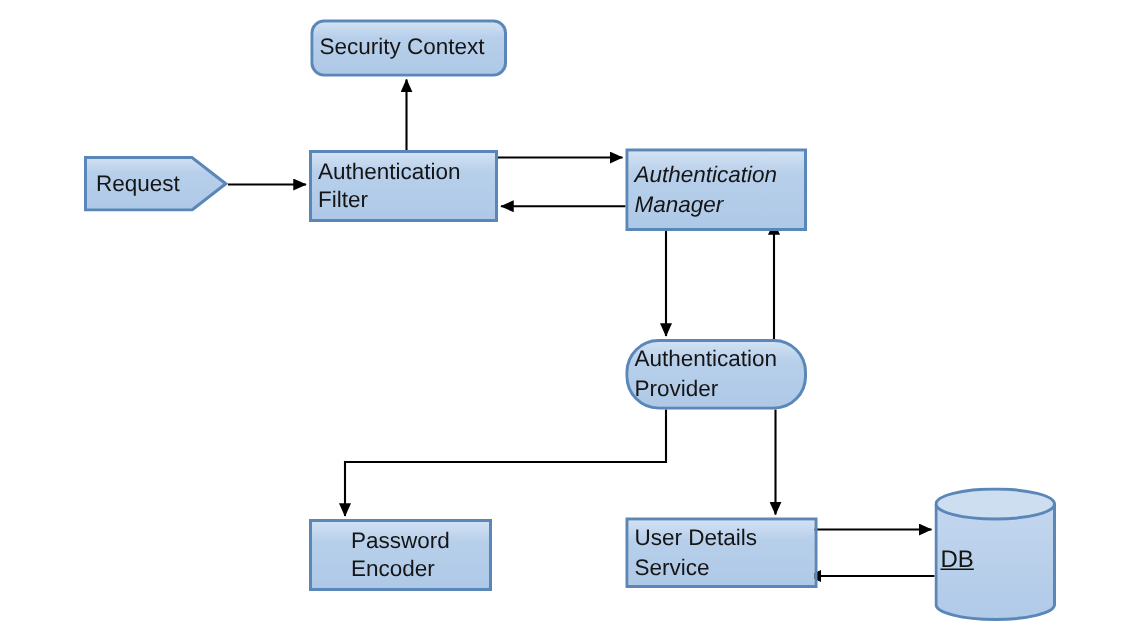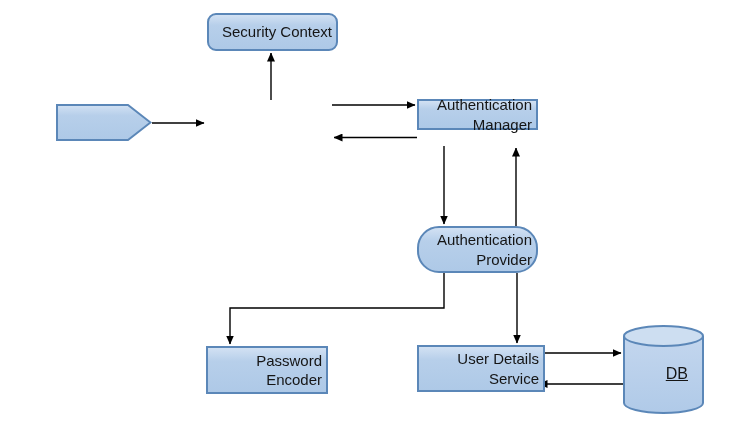--- a/index.html
+++ b/index.html
@@ -24,37 +24,37 @@
   }
   .node {
     position: absolute;
     box-sizing: border-box;
     display: flex;
     align-items: center;
     justify-content: center;
     color: #151515;
     font-size: 15px;
     line-height: 19.5px;
-    text-align: right;
+    text-align: left;
   }
   .box {
     background: linear-gradient(180deg, #d2e1f3 0%, #b7cfea 30%, #aec9e7 100%);
     border: 2px solid #5b87b8;
   }
   .rounded {
     border-radius: 9px;
   }
   .node .label {
     width: 100%;
     padding: 0 4px;
   }
   
   .n-security-context { left: 207px; top: 13px;  width: 131px; height: 38px; line-height: 18px; }
   .n-auth-filter      { left: 206px; top: 100px; width: 126px; height: 48px; }
-  .n-auth-manager     { left: 417px; top: 99px;  width: 121px; height: 31px; }
+  .n-auth-manager     { left: 417px; top: 99px;  width: 121px; height: 55px; font-style: italic; }
   .n-auth-provider    { left: 417px; top: 226px; width: 121px; height: 47px; border-radius: 22px; }
   .n-password-encoder { left: 206px; top: 346px; width: 122px; height: 48px; padding-left: 22px; }
   .n-user-details     { left: 417px; top: 345px; width: 128px; height: 47px; }
   .n-request          { left: 56px;  top: 104px; width: 96px;  height: 37px; }
   .n-db               { left: 623px; top: 325px; width: 69px;  height: 89px; text-decoration: underline; }
   .n-request .shape-svg, .n-db .shape-svg {
     position: absolute;
     left: 0; top: 0;
   }
   .n-request .label {
@@ -98,20 +98,23 @@
     <path d="M517,273 L517,343" stroke="#000" stroke-width="1.4" fill="none" marker-end="url(#arr)"></path>
     <path d="M444,273 L444,308 L230,308 L230,344" stroke="#000" stroke-width="1.4" fill="none" marker-end="url(#arr)"></path>
     <path d="M537,353 L621,353" stroke="#000" stroke-width="1.4" fill="none" marker-end="url(#arr)"></path>
     <path d="M623,384 L539,384" stroke="#000" stroke-width="1.4" fill="none" marker-end="url(#arr)"></path>
   </svg>
 
   <div class="node box rounded n-security-context">
     <div class="label">Security Context</div>
   </div>
 
+  <div class="node box n-auth-filter">
+    <div class="label">Authentication Filter</div>
+  </div>
 
   <div class="node box n-auth-manager">
     <div class="label">Authentication Manager</div>
   </div>
 
   <div class="node box n-auth-provider">
     <div class="label">Authentication Provider</div>
   </div>
 
   <div class="node box n-password-encoder">
@@ -119,20 +122,21 @@
   </div>
 
   <div class="node box n-user-details">
     <div class="label">User Details Service</div>
   </div>
 
   <div class="node n-request">
     <svg class="shape-svg" width="96" height="37" viewBox="0 0 96 37">
       <polygon points="1,1 72,1 94.5,18.5 72,36 1,36" fill="url(#nodeGrad)" stroke="#5b87b8" stroke-width="2"></polygon>
     </svg>
+    <div class="label">Request</div>
   </div>
 
   <div class="node n-db">
     <svg class="shape-svg" width="81" height="89" viewBox="0 0 81 89">
       <path d="M1,11 L1,78 A39.5,10 0 0 0 80,78 L80,11" fill="url(#cylGrad)" stroke="#5b87b8" stroke-width="2"></path>
       <ellipse cx="40.5" cy="11" rx="39.5" ry="10" fill="#cddef1" stroke="#5b87b8" stroke-width="2"></ellipse>
     </svg>
     <div class="label">DB</div>
   </div>
 

